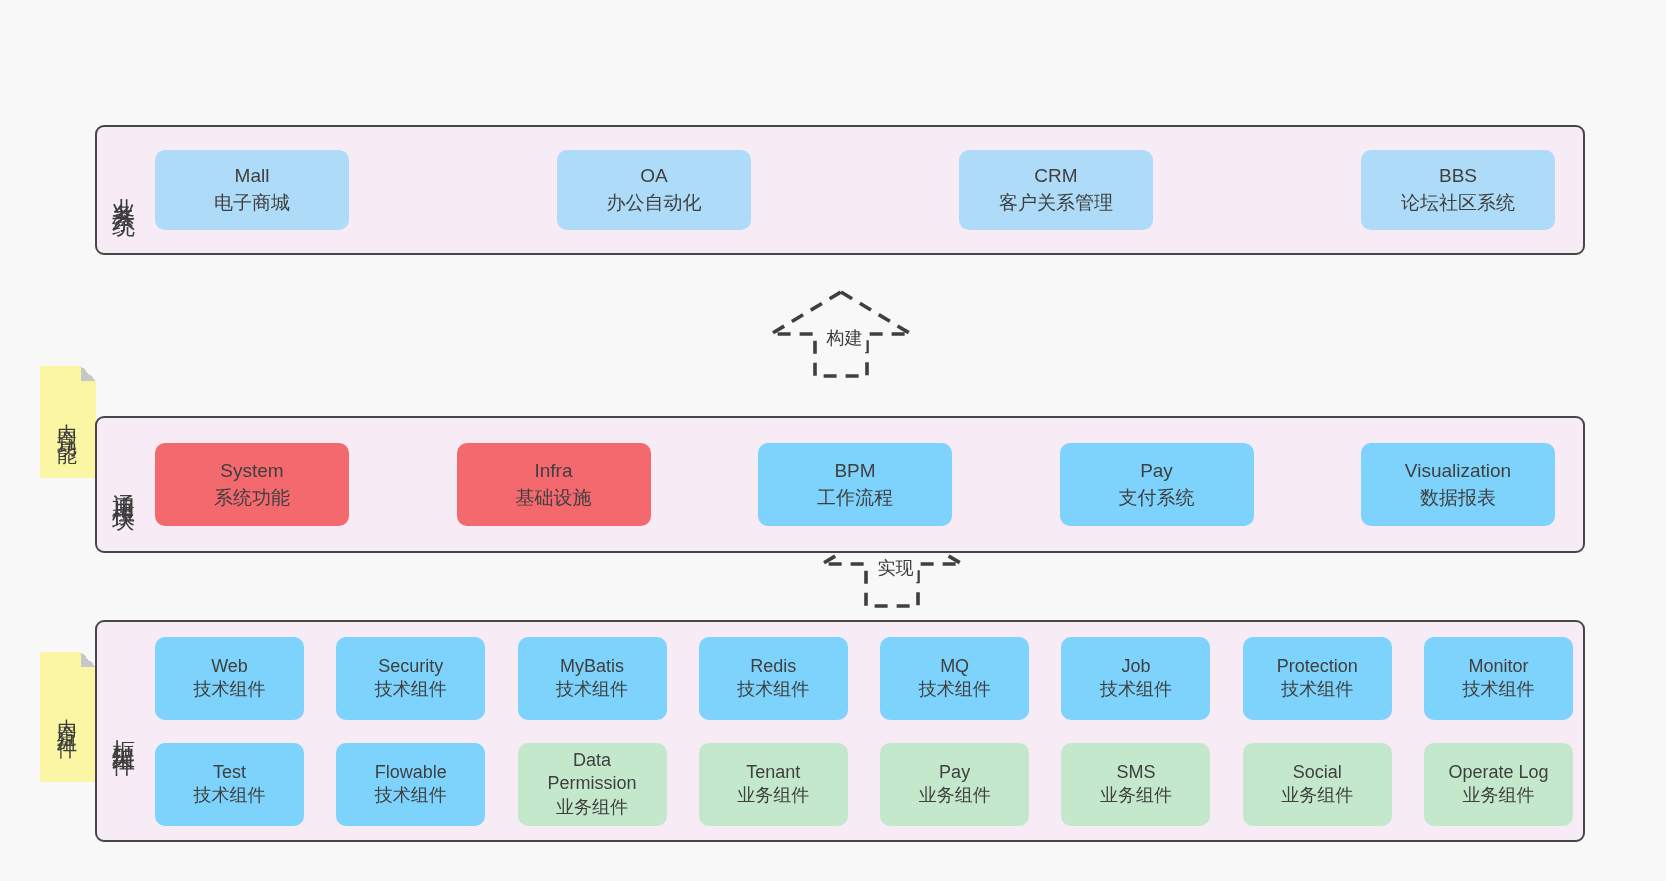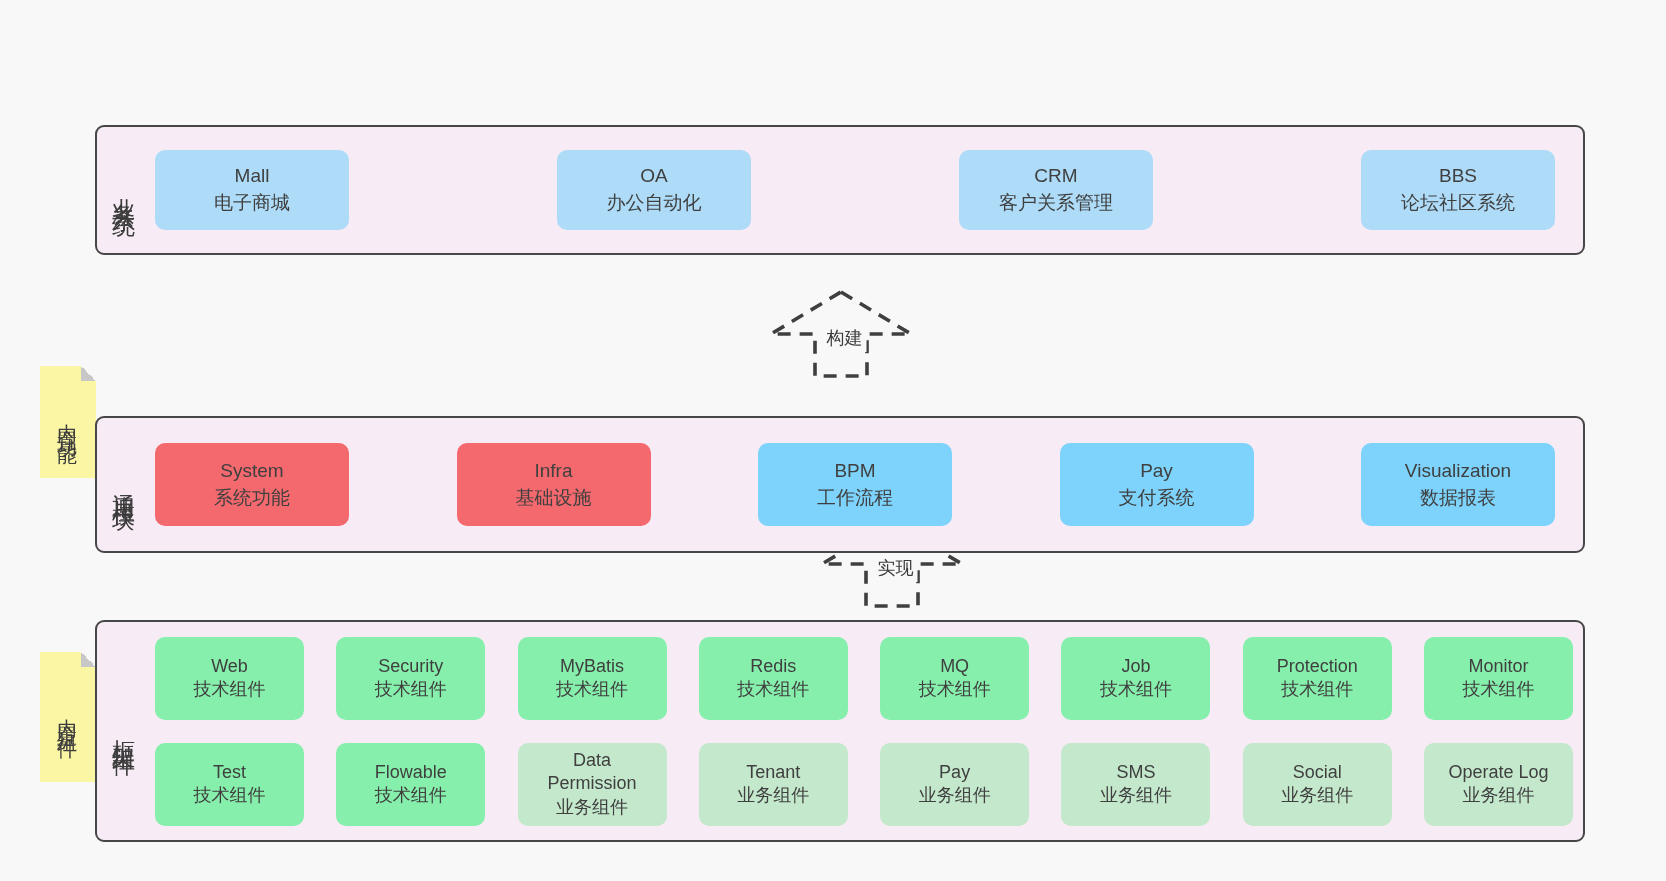--- a/index.html
+++ b/index.html
@@ -34,21 +34,21 @@
   
   .box{border-radius:10px;display:flex;flex-direction:column;justify-content:center;
        align-items:center;text-align:center;font-size:19px;line-height:1.42;color:#3f3f3f;
        box-sizing:border-box;}
   .band1 .box,.band2 .box{width:194px;height:80px;}
   .band2 .box{height:83px;}
   .band3 .box{width:149px;height:83px;font-size:18px;line-height:1.28;padding:2px 13px;}
   .blue{background:#aedcf8;}
   .red{background:#f3696e;}
   .pink{background:#7dd3fc;}
-  .green{background:#86efac;}
+  .green{background:#7dd3fc;}
   .lightgreen{background:#c4e8cc;}
 
   
   .arrow{position:absolute;width:150px;height:92px;z-index:0;}
   .arrow1{left:766px;top:288px;}
   .arrow2{left:817px;top:518px;}
   .arrow svg{display:block;width:150px;height:92px;}
   .arrow-label{position:absolute;left:50%;top:36px;transform:translateX(-42%);
        background:#f8f8f8;padding:2px 4px;font-size:18px;color:#3c3c3c;white-space:nowrap;}
 </style>

